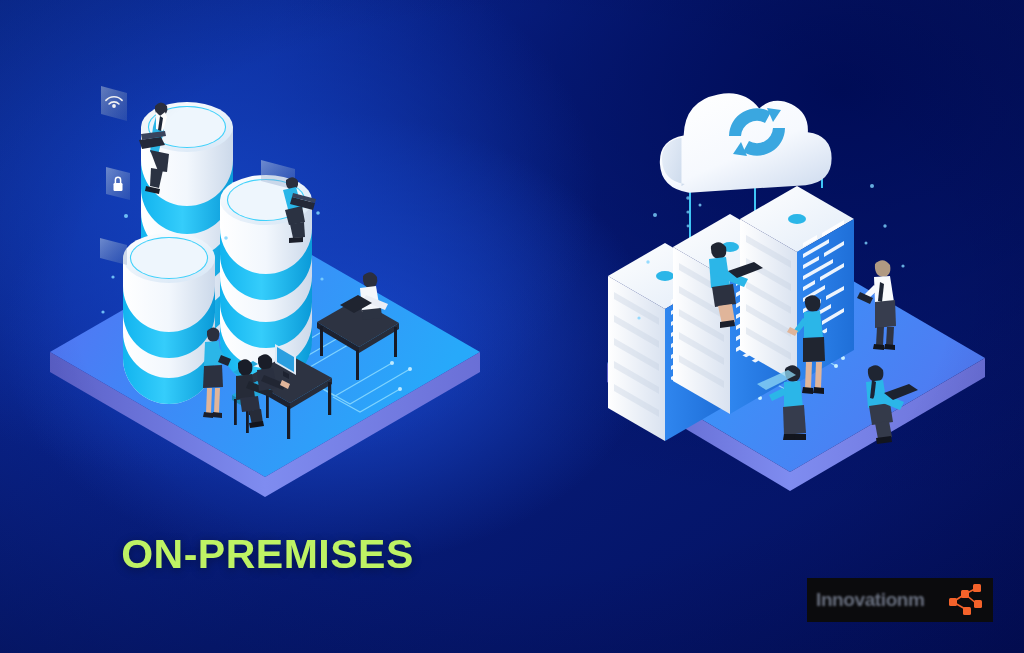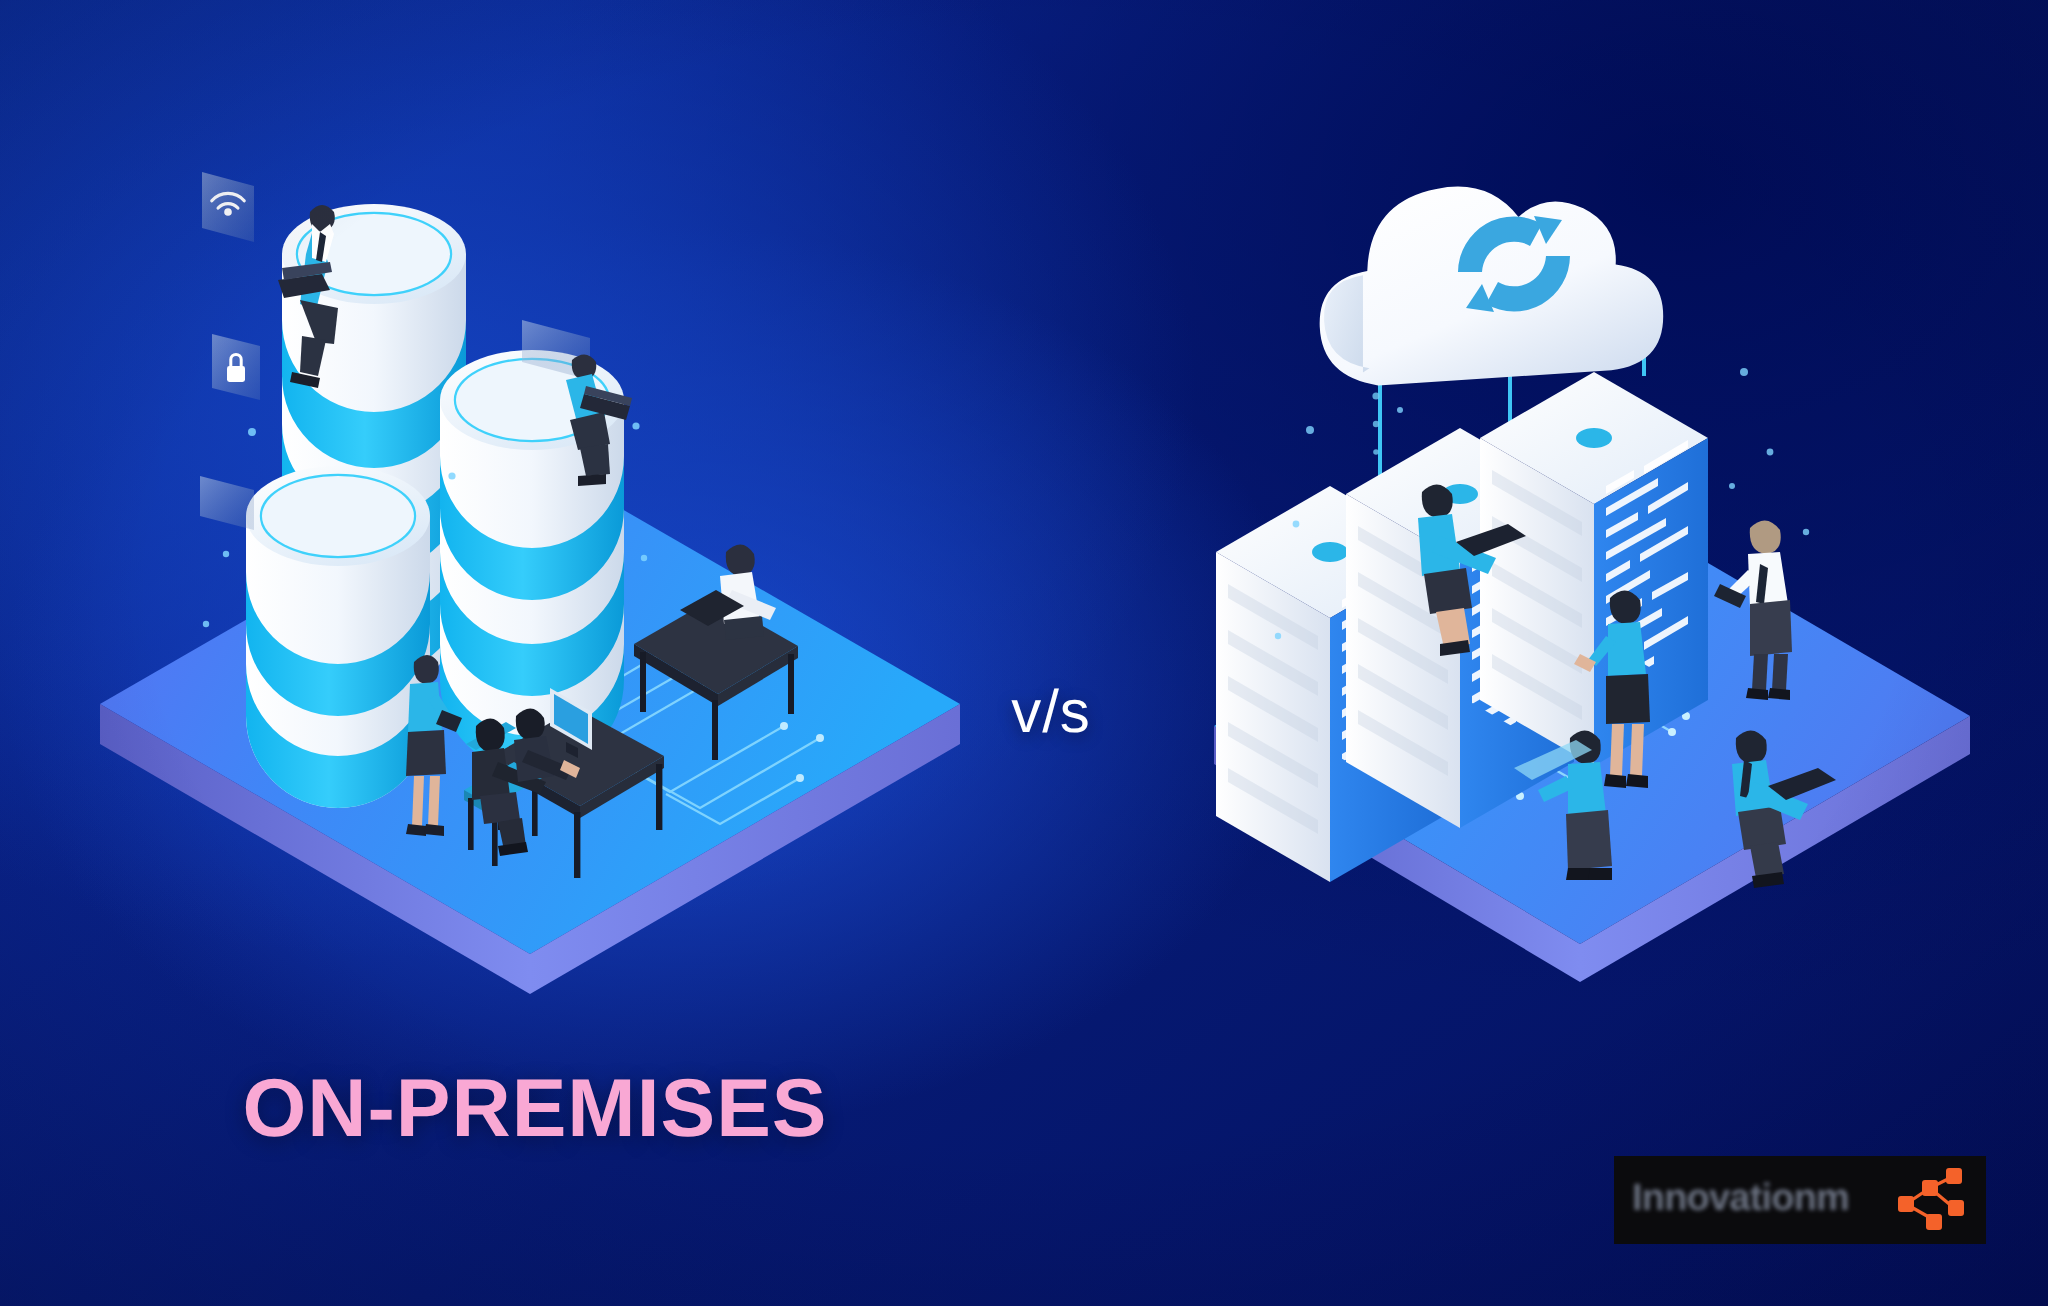--- a/index.html
+++ b/index.html
@@ -22,21 +22,21 @@
   }
   .vignette{
     position:absolute;inset:0;
     background:radial-gradient(ellipse 95% 95% at 50% 45%, rgba(0,0,0,0) 45%, rgba(1,6,50,.55) 100%);
     pointer-events:none;
   }
   svg.scene{position:absolute;left:0;top:0;width:1024px;height:653px;}
 
   .label{
     position:absolute;
-    color:#f9a8d4;
+    color:#bef264;
     font-weight:bold;
     letter-spacing:.5px;
     text-shadow:0 2px 10px rgba(0,0,0,.35);
     white-space:nowrap;
   }
   #label-onprem{left:0;top:531px;width:535px;text-align:center;font-size:41px;}
   #label-cloud{left:535px;top:531px;width:420px;text-align:center;font-size:41px;}
 
   #vs-badge{
     position:absolute;left:478px;top:340px;width:95px;text-align:center;
@@ -530,21 +530,20 @@
         <circle cx="688" cy="226" r="1.4"></circle>
       </g>
     </g>
   </svg>
 
   <div class="vignette"></div>
 
   <div class="label" id="label-onprem">ON-PREMISES</div>
 
 
-  <div id="vs-badge">v/s</div>
 
   <div id="watermark">
     <span id="watermark-text">Innovationm</span>
     <svg id="watermark-mark" viewBox="0 0 44 36">
       <g stroke="#f4622a" stroke-width="1.6" fill="none">
         <path d="M10,20 L22,12 L34,6"></path>
         <path d="M22,12 L34,22"></path>
         <path d="M10,20 L24,28"></path>
       </g>
       <g fill="#f4622a">

